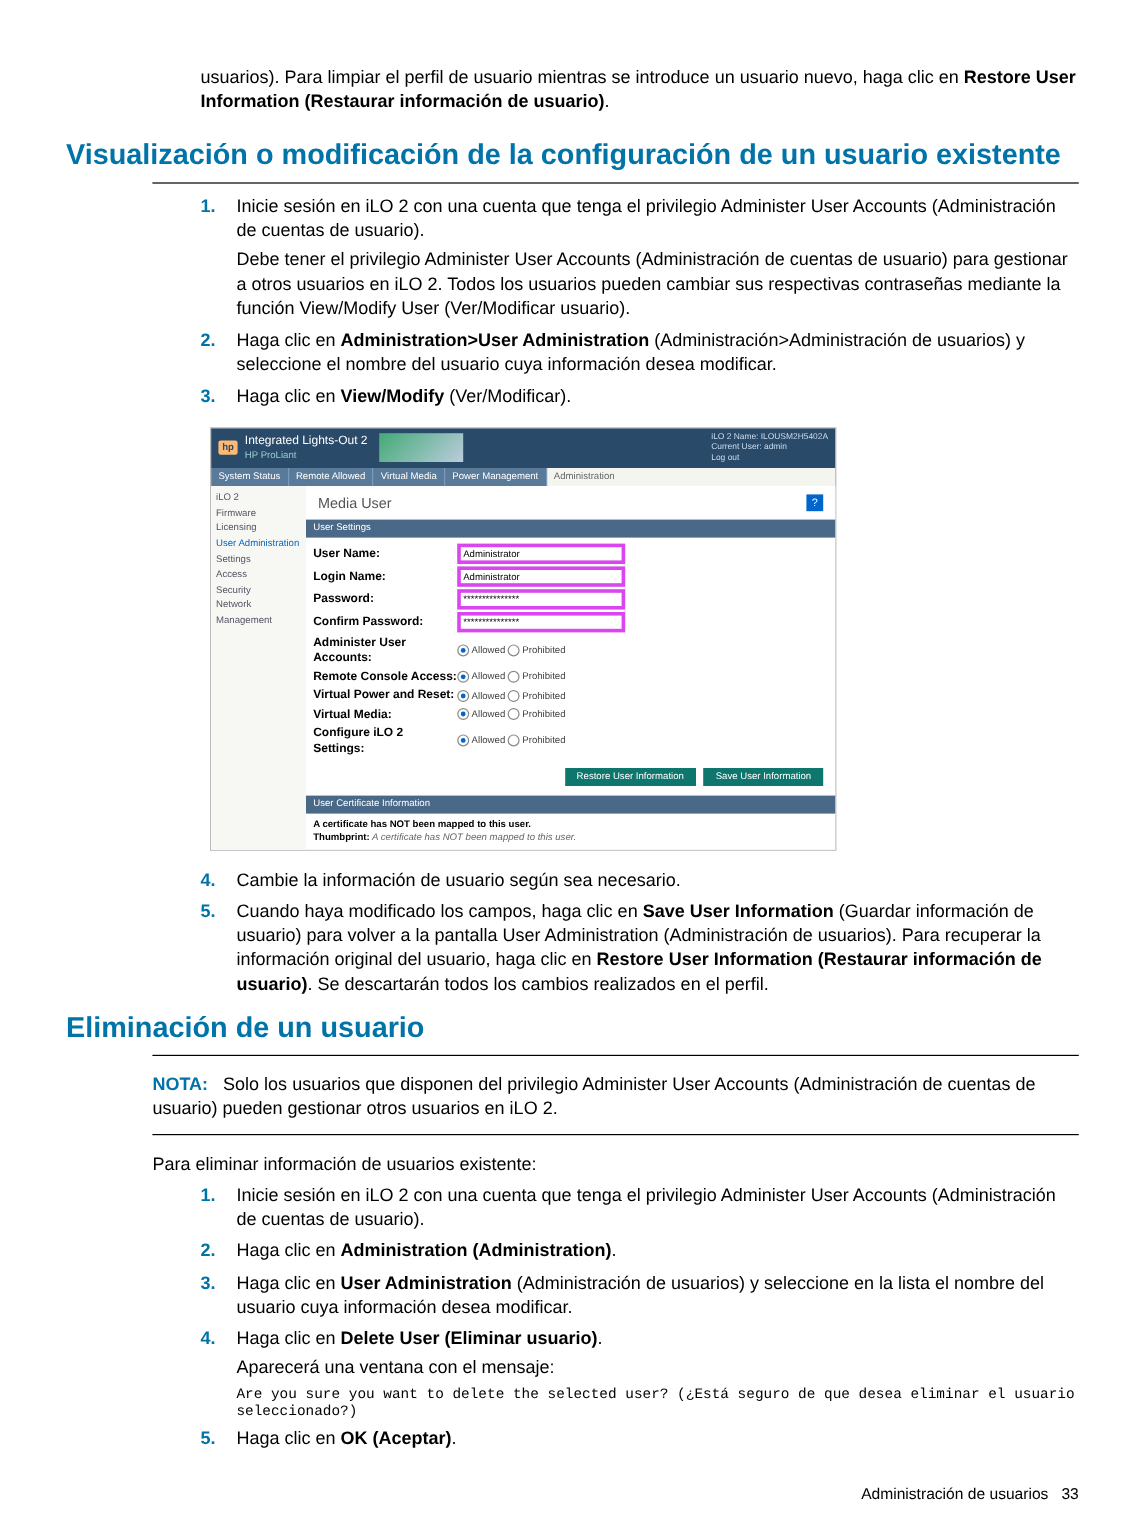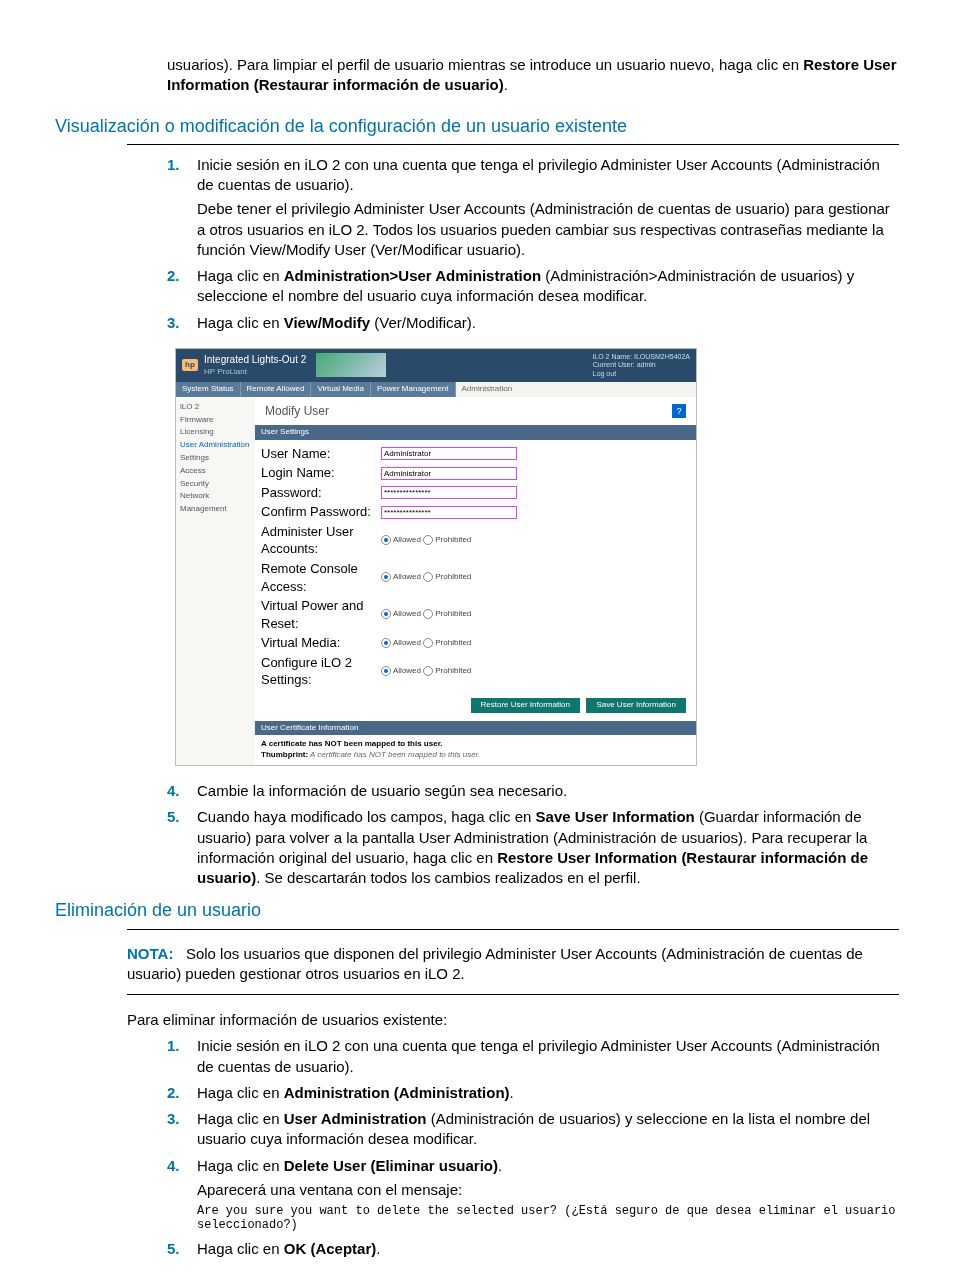--- a/index.html
+++ b/index.html
@@ -12,22 +12,22 @@
     width: 954px;
     box-sizing: border-box;
     line-height: 1.35;
   }
   .intro-text {
     margin-left: 112px;
     margin-bottom: 18px;
   }
   h2.section-heading {
     color: #0073a8;
-    font-weight: normal;
-    font-size: 18px;
+    font-weight: bold;
+    font-size: 24px;
     margin: 10px 0 6px 0;
     font-family: Arial, sans-serif;
   }
   .section-rule {
     border: none;
     border-top: 1px solid #000;
     margin: 0 0 10px 72px;
   }
   ol.steps {
     margin: 0 0 0 112px;
@@ -135,25 +135,25 @@
     line-height:14px;
   }
   .ss-section-bar {
     background: #4a6888;
     color: #fff;
     font-size: 8px;
     padding: 2px 6px;
   }
   .ss-form { padding: 4px 6px; }
   .ss-row { display: flex; align-items: center; padding: 1px 0; }
-  .ss-row .lbl { width: 120px; font-weight: normal; font-size: 13px; }
+  .ss-row .lbl { width: 120px; font-weight: bold; font-size: 10px; }
   .ss-row .ctrl { font-size: 8px; color:#444; }
   .ss-row input.txt {
     height: 11px; font-size: 8px;
-    width: 130px; border:1px solid #d946ef;
+    width: 130px; border:3px solid #d946ef;
     padding:0 2px;
   }
   .ss-radio {
     display:inline-block;
     width:8px;height:8px;
     border:1px solid #888;
     border-radius:50%;
     vertical-align:middle;
     margin-right:2px;
   }
@@ -246,21 +246,21 @@
       <div>Licensing</div>
       <div class="sel">User Administration</div>
       <div>Settings</div>
       <div>Access</div>
       <div>Security</div>
       <div>Network</div>
       <div>Management</div>
     </div>
     <div class="ss-main">
       <div class="ss-page-title">
-        <span>Modify User</span>
+        <span>Media User</span>
         <span class="ss-help-icon">?</span>
       </div>
       <div class="ss-section-bar">User Settings</div>
       <div class="ss-form">
         <div class="ss-row">
           <span class="lbl">User Name:</span>
           <input class="txt" value="Administrator" style="">
         </div>
         <div class="ss-row">
           <span class="lbl">Login Name:</span>

